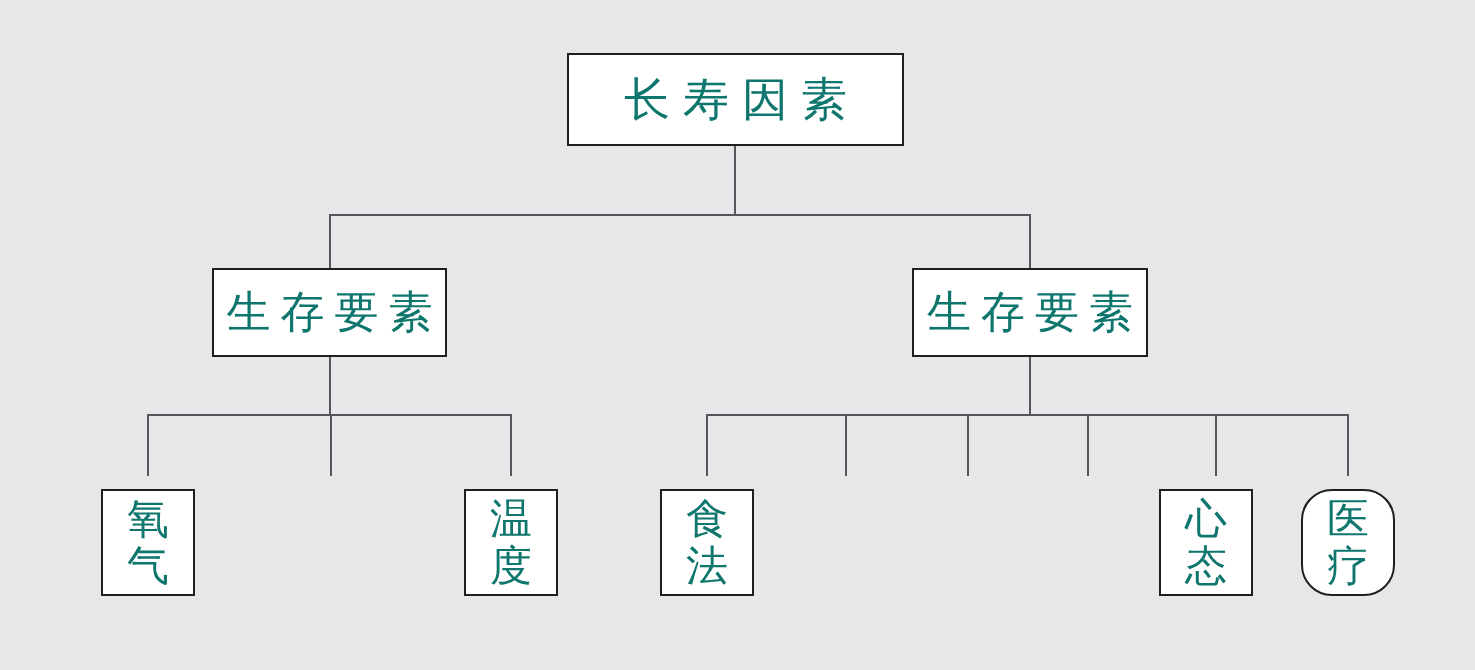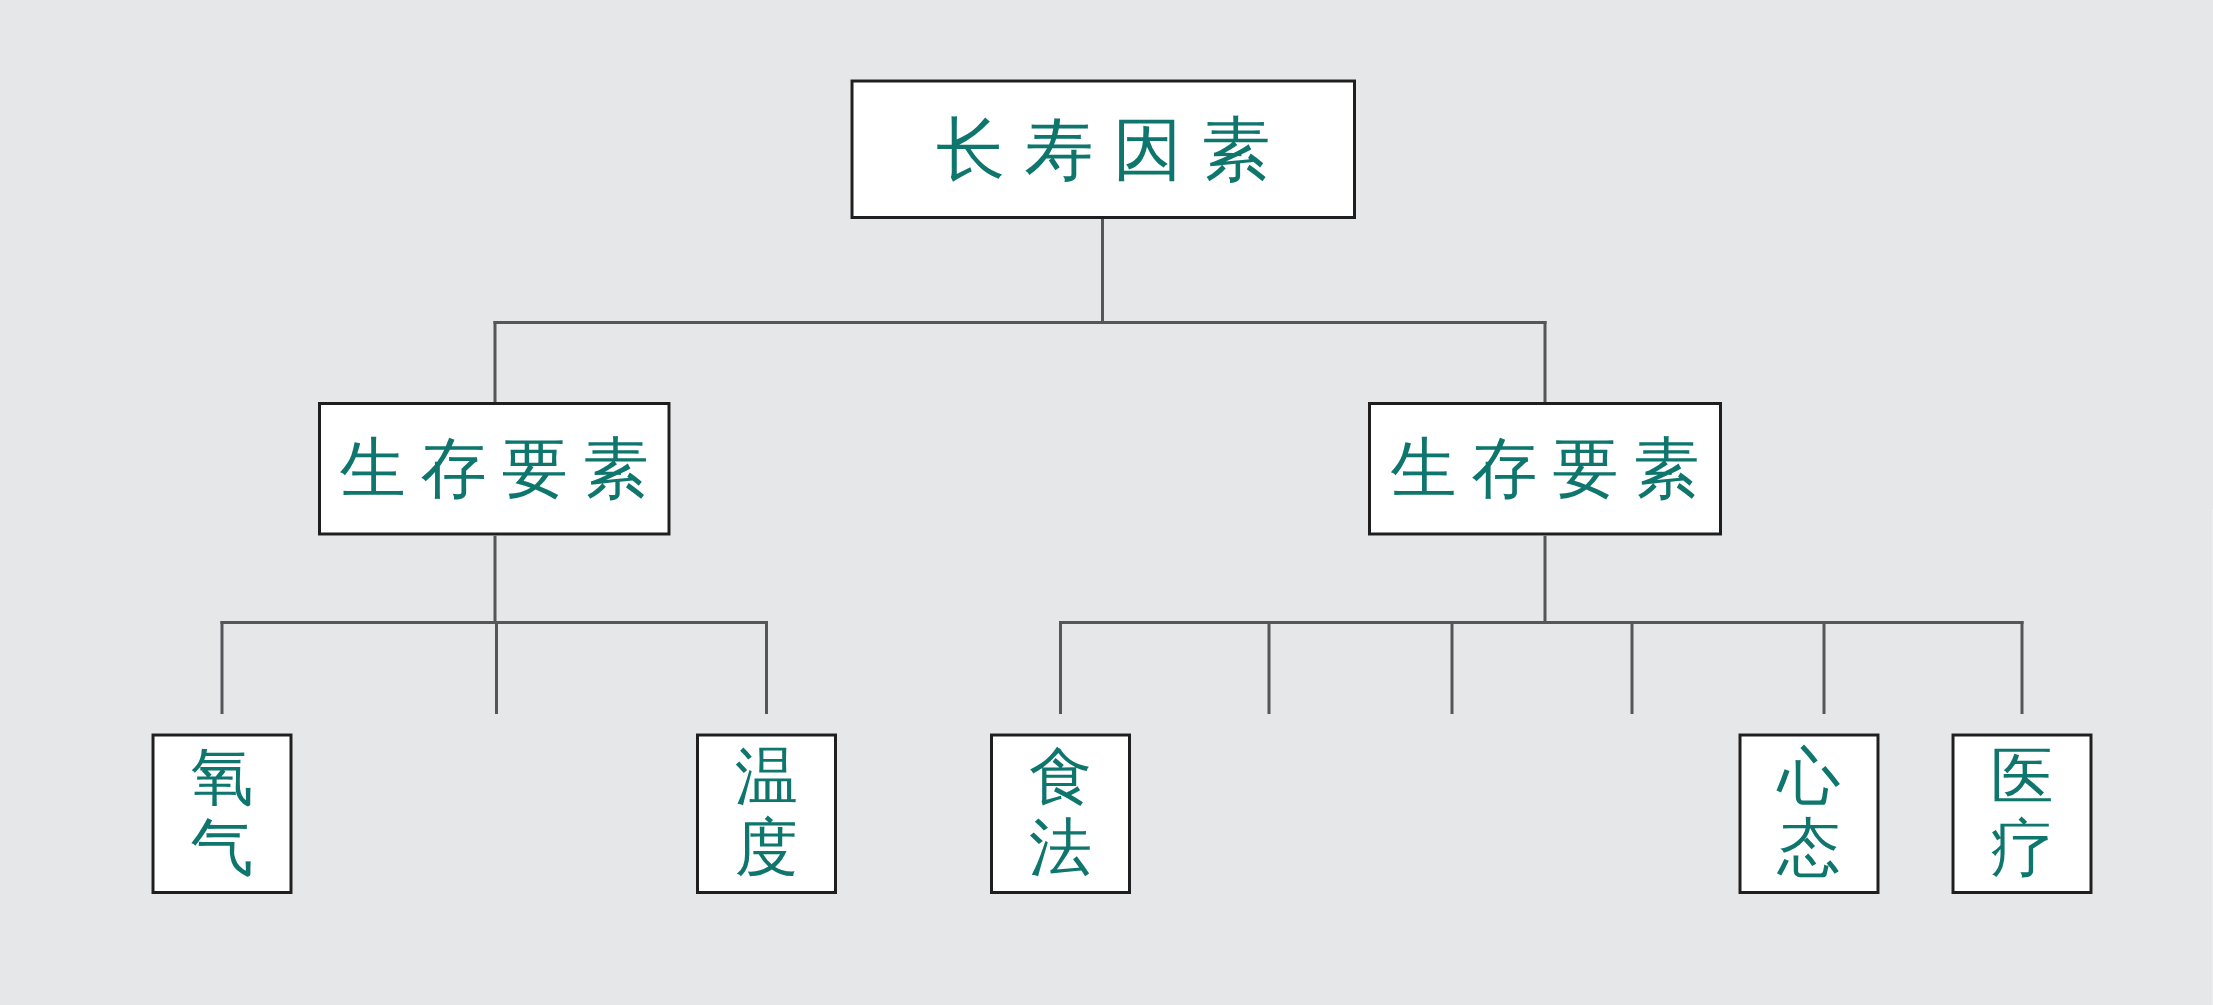--- a/index.html
+++ b/index.html
@@ -81,17 +81,17 @@
   <div class="node leaf" style="left:464px;">
     <span class="vlabel">温度</span>
   </div>
 
   <div class="node leaf" style="left:660px;">
     <span class="vlabel">食法</span>
   </div>
   <div class="node leaf" style="left:1159px;">
     <span class="vlabel">心态</span>
   </div>
-  <div class="node leaf" style="left:1301px;">
+  <div class="node leaf" style="left:1301px;border-radius:31px;">
     <span class="vlabel">医疗</span>
   </div>
 
 </div>
 
 </body></html>

